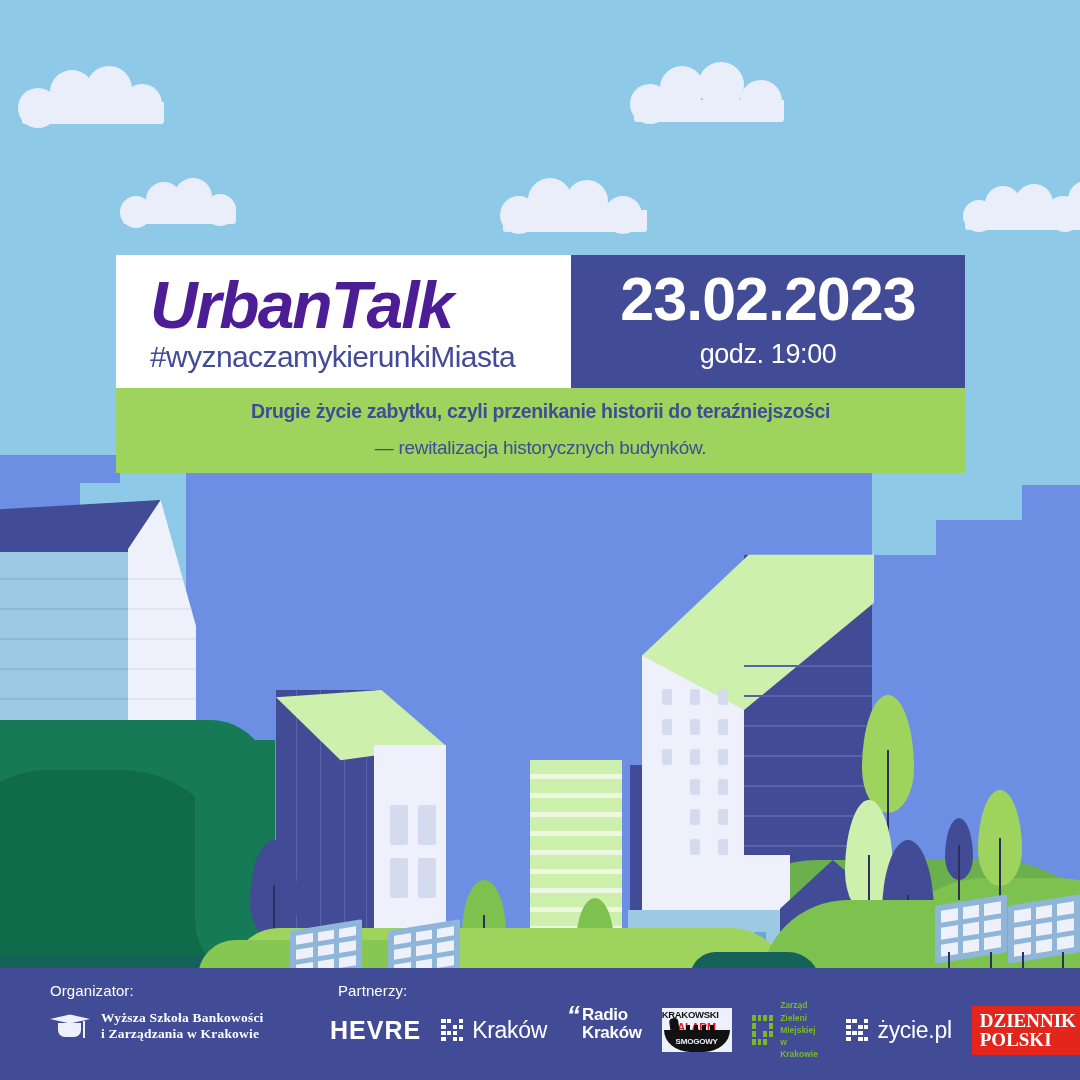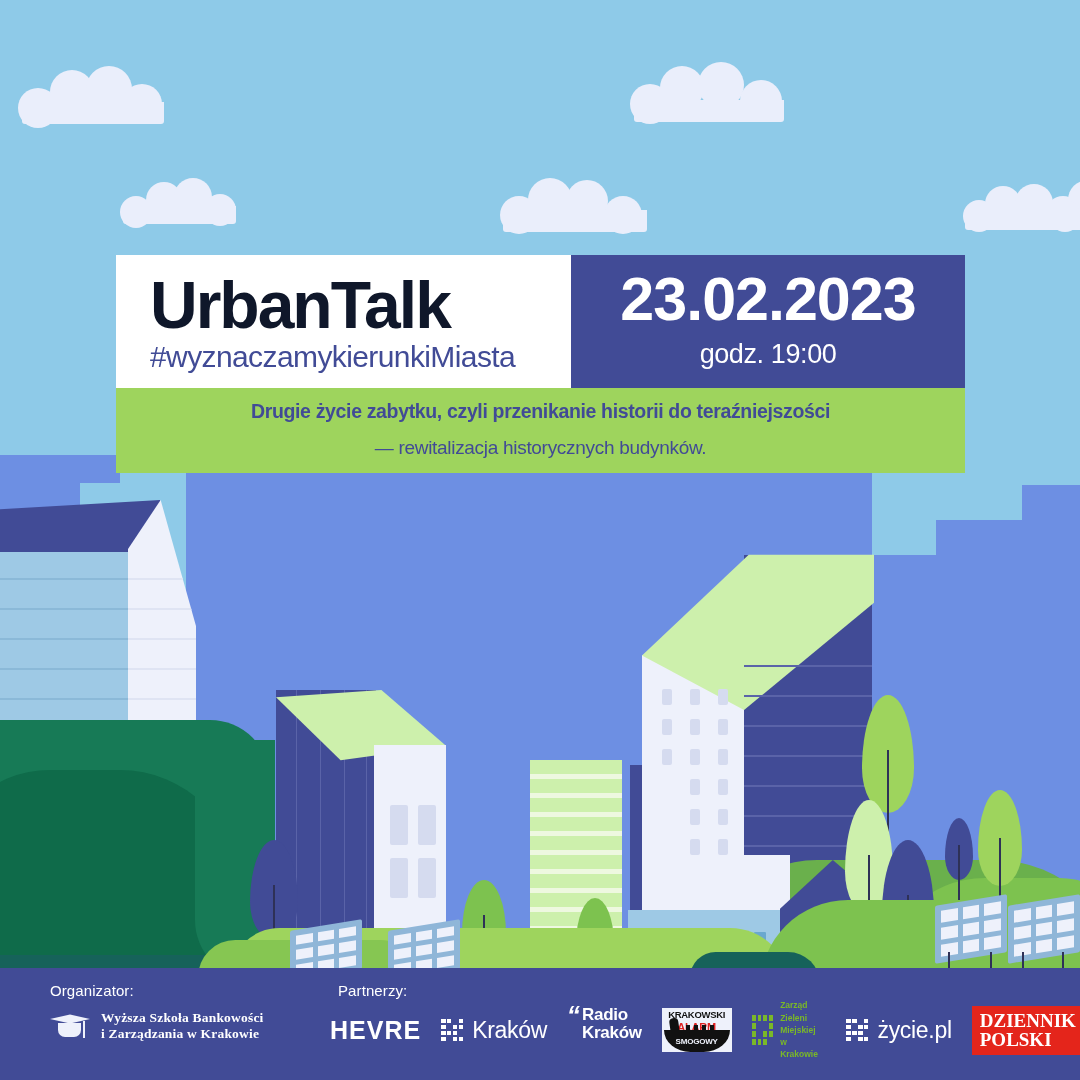--- a/index.html
+++ b/index.html
@@ -25,22 +25,22 @@
   .sil-back { background:#8ecae8; }
 
   
   .header { position:absolute; left:116px; top:255px; width:849px; }
   .hrow { display:flex; }
   .title-card {
     width:455px; background:#ffffff;
     padding:18px 0 14px 34px;
   }
   .brand {
-    font-size:66px; font-weight:bold; color:#0f172a;
-    letter-spacing:-2px; line-height:0.98;
+    font-size:66px; font-weight:bold; color:#4c1d95;
+    letter-spacing:-2px; line-height:0.98;font-style:italic;
   }
   .hashtag {
     font-size:30px; color:#414b96; letter-spacing:-0.6px;
     line-height:1.15; margin-top:2px; font-weight:400;
   }
   .date-card {
     flex:1; background:#414b96; color:#fff;
     display:flex; flex-direction:column;
     align-items:center; justify-content:center; padding:10px 0 14px;
   }
@@ -117,21 +117,21 @@
   .pixmark span.off { background:transparent; }
   .krakow-word { font-size:23px; color:#fff; margin-left:9px; letter-spacing:-0.3px; }
 
   
   .radio { display:flex; align-items:flex-start; }
   .radio .quote { font-size:26px; font-weight:bold; color:#fff; line-height:0.7; margin-right:2px; transform:skewX(-12deg); }
   .radio .rtext { font-size:17px; font-weight:bold; color:#fff; line-height:1.08; letter-spacing:-0.3px; }
 
   
   .smog { width:70px; height:44px; background:#eef1fb; position:relative; overflow:hidden; }
-  .smog .k { position:absolute; top:1px; left:0; width:70px; text-align:center; font-size:9.5px; font-weight:bold; color:#111; letter-spacing:-0.3px; }
+  .smog .k { position:absolute; top:1px; left:0; width:52px; text-align:center; font-size:9.5px; font-weight:bold; color:#111; letter-spacing:-0.3px; }
   .smog .a { position:absolute; top:13px; left:0; width:70px; text-align:center; font-size:11px; font-weight:bold; color:#e02020; letter-spacing:-0.2px; }
   .smog .s { position:absolute; top:29px; left:12px; width:46px; text-align:center; font-size:8px; font-weight:bold; color:#eef1fb; background:#111; letter-spacing:-0.2px; z-index:3; }
   .smog .dragon {
     position:absolute; left:2px; bottom:0; width:66px; height:22px; background:#111;
     border-radius:0 0 40% 40% / 0 0 100% 100%;
   }
   .smog .neck { position:absolute; left:8px; top:10px; width:9px; height:18px; background:#111; border-radius:4px 4px 0 0; transform:rotate(-8deg); }
   .smog .spike { position:absolute; background:#111; width:4px; height:9px; bottom:18px; }
 
   

